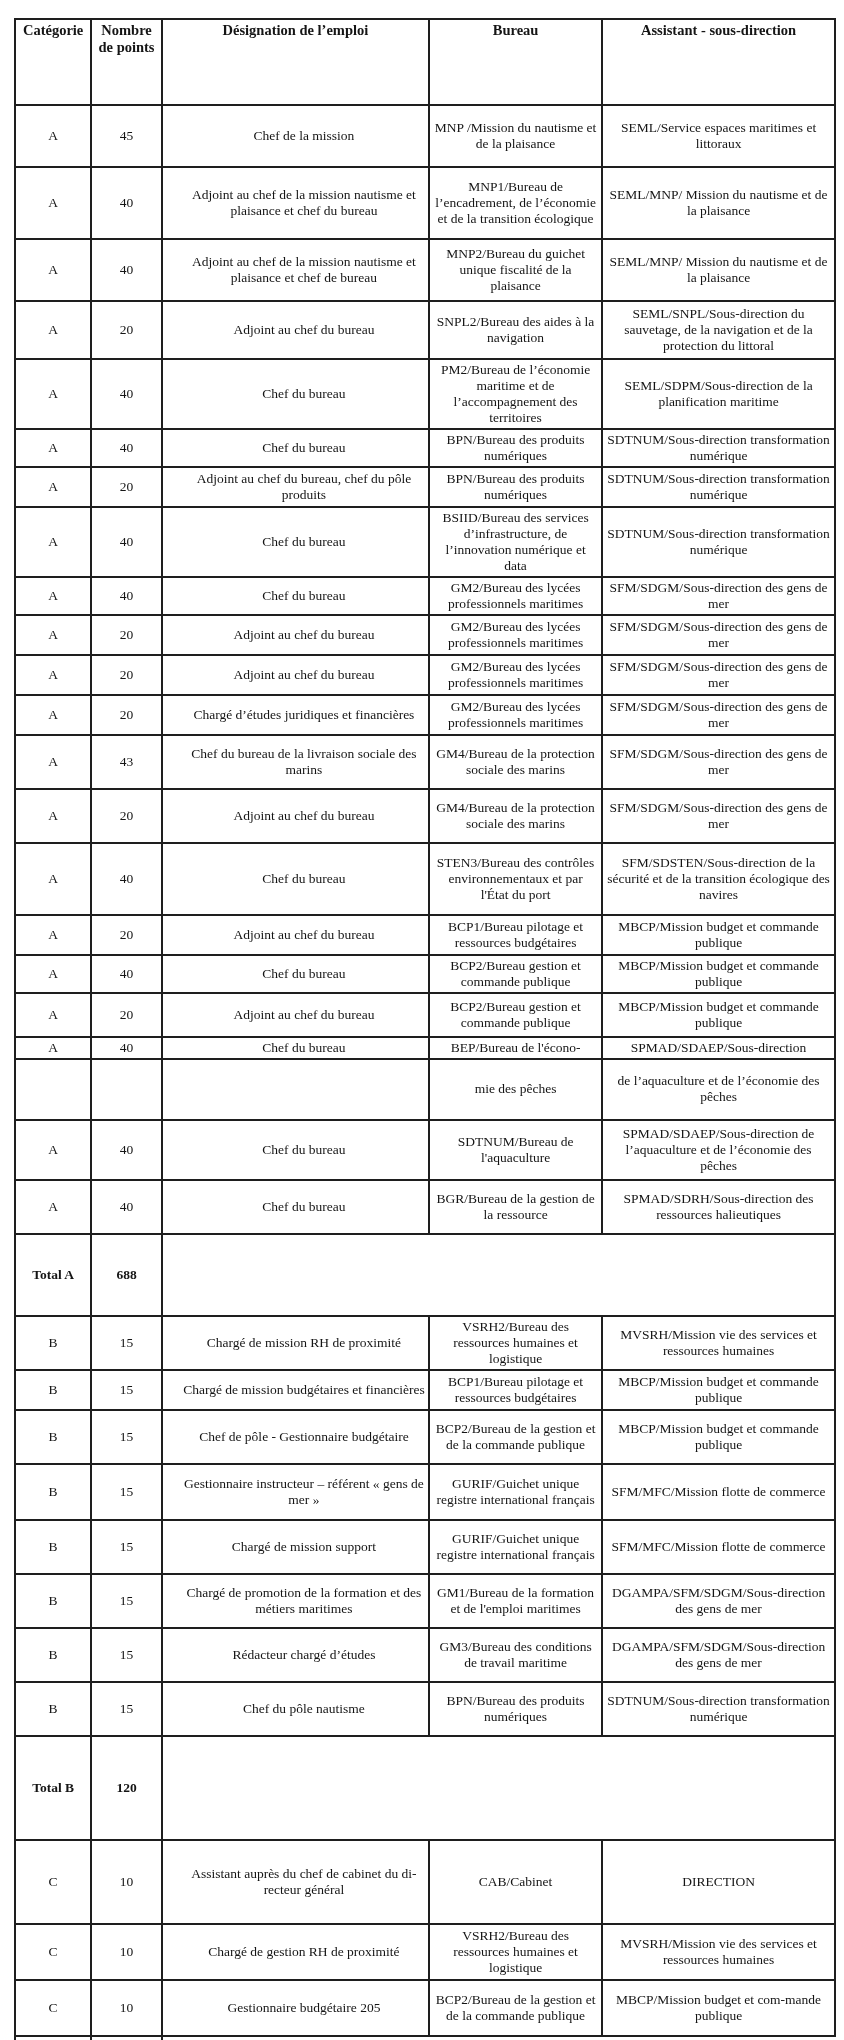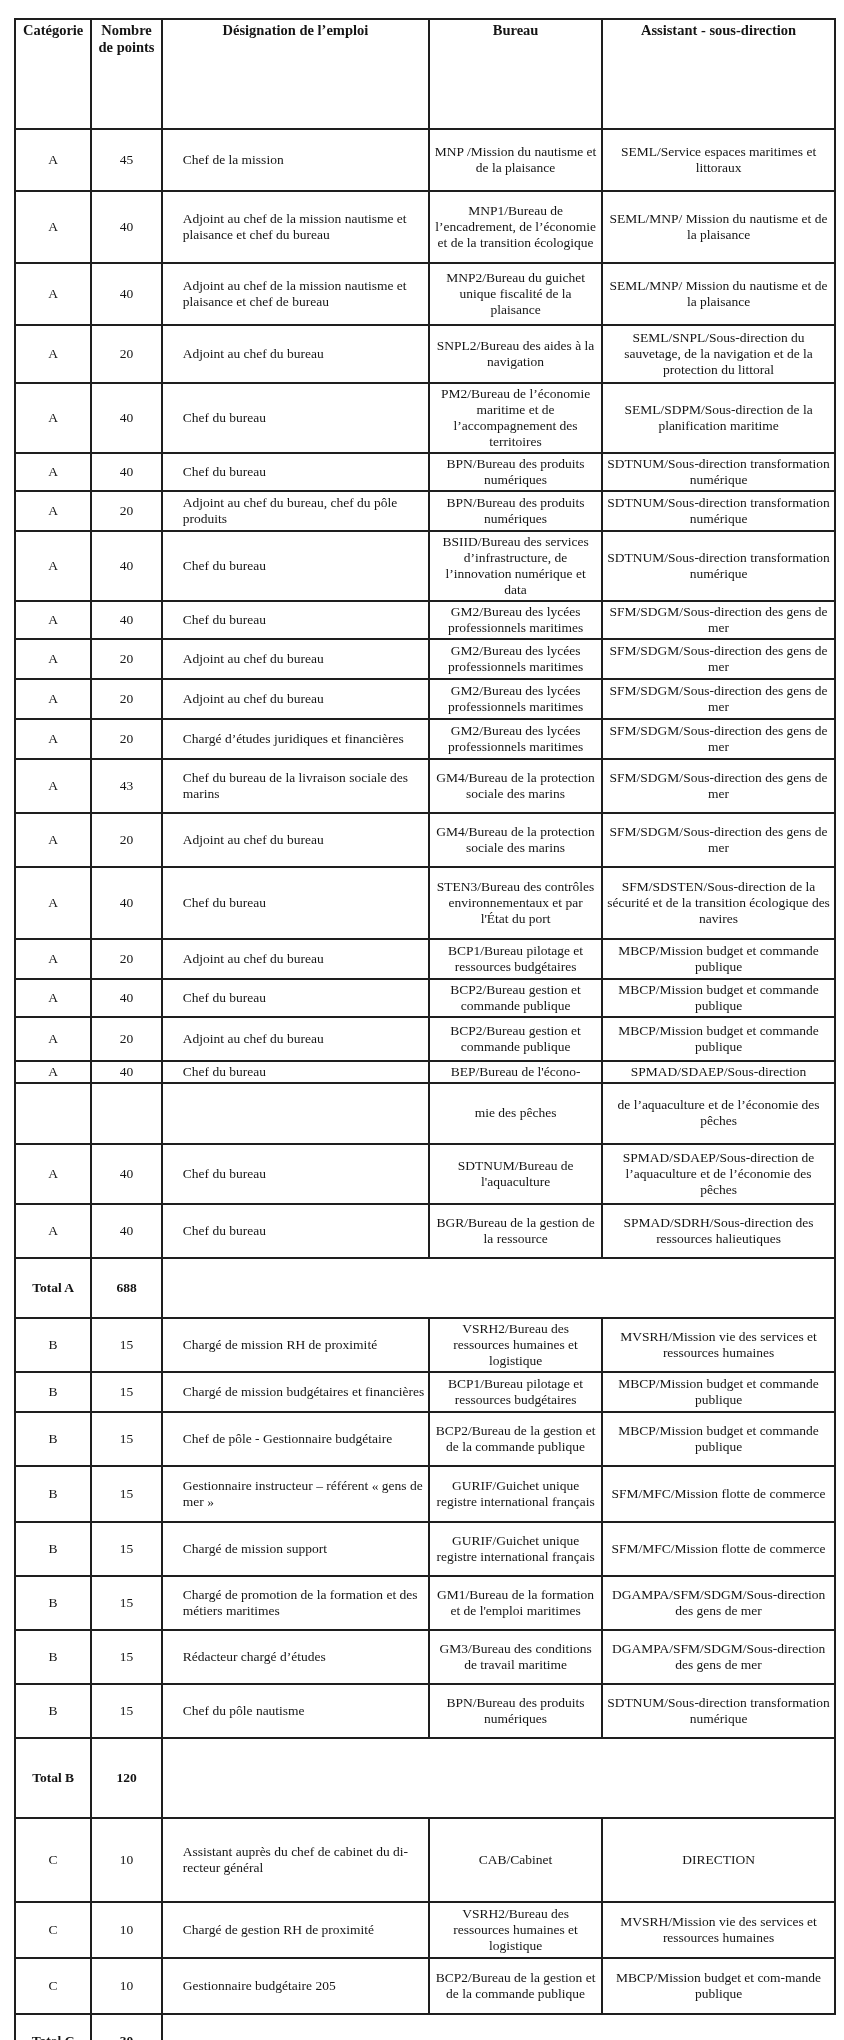--- a/index.html
+++ b/index.html
@@ -31,25 +31,25 @@
     line-height: 1.18;
     vertical-align: middle;
     text-align: center;
     word-wrap: break-word;
     background: #ffffff;
   }
   table.tbl th {
     font-weight: bold;
     font-size: 14.5px;
     vertical-align: top;
-    height: 110px;
+    height: 86px;
     box-sizing: border-box;
   }
   table.tbl td.c2 {
-    text-align: left;
+    text-align: center;
     padding-left: 20px;
   }
   table.tbl td.total-label,
   table.tbl td.total-value {
     font-weight: bold;
     text-align: center;
   }
   table.tbl td.no-border {
     border: none;
   }
@@ -226,21 +226,21 @@
           <td class="c3">SDTNUM/Bureau de l'aquaculture</td>
           <td class="c4">SPMAD/SDAEP/Sous-direction de l’aquaculture et de l’économie des pêches</td>
         </tr>
         <tr style="height: 54px;">
           <td class="c0">A</td>
           <td class="c1">40</td>
           <td class="c2">Chef du bureau</td>
           <td class="c3">BGR/Bureau de la gestion de la ressource</td>
           <td class="c4">SPMAD/SDRH/Sous-direction des ressources halieutiques</td>
         </tr>
-        <tr style="height: 60px;">
+        <tr style="height: 82px;">
           <td class="c0 total-label">Total A</td>
           <td class="c1 total-value">688</td>
           <td colspan="3" class="c2 total-spacer"></td>
         </tr>
         <tr style="height: 54px;">
           <td class="c0">B</td>
           <td class="c1">15</td>
           <td class="c2">Chargé de mission RH de proximité</td>
           <td class="c3">VSRH2/Bureau des ressources humaines et logistique</td>
           <td class="c4">MVSRH/Mission vie des services et ressources humaines</td>
@@ -287,21 +287,21 @@
           <td class="c3">GM3/Bureau des conditions de travail maritime</td>
           <td class="c4">DGAMPA/SFM/SDGM/Sous-direction des gens de mer</td>
         </tr>
         <tr style="height: 54px;">
           <td class="c0">B</td>
           <td class="c1">15</td>
           <td class="c2">Chef du pôle nautisme</td>
           <td class="c3">BPN/Bureau des produits numériques</td>
           <td class="c4">SDTNUM/Sous-direction transformation numérique</td>
         </tr>
-        <tr style="height: 80px;">
+        <tr style="height: 104px;">
           <td class="c0 total-label">Total B</td>
           <td class="c1 total-value">120</td>
           <td colspan="3" class="c2 total-spacer"></td>
         </tr>
         <tr style="height: 84px;">
           <td class="c0">C</td>
           <td class="c1">10</td>
           <td class="c2">Assistant auprès du chef de cabinet du di-recteur général</td>
           <td class="c3">CAB/Cabinet</td>
           <td class="c4">DIRECTION</td>

